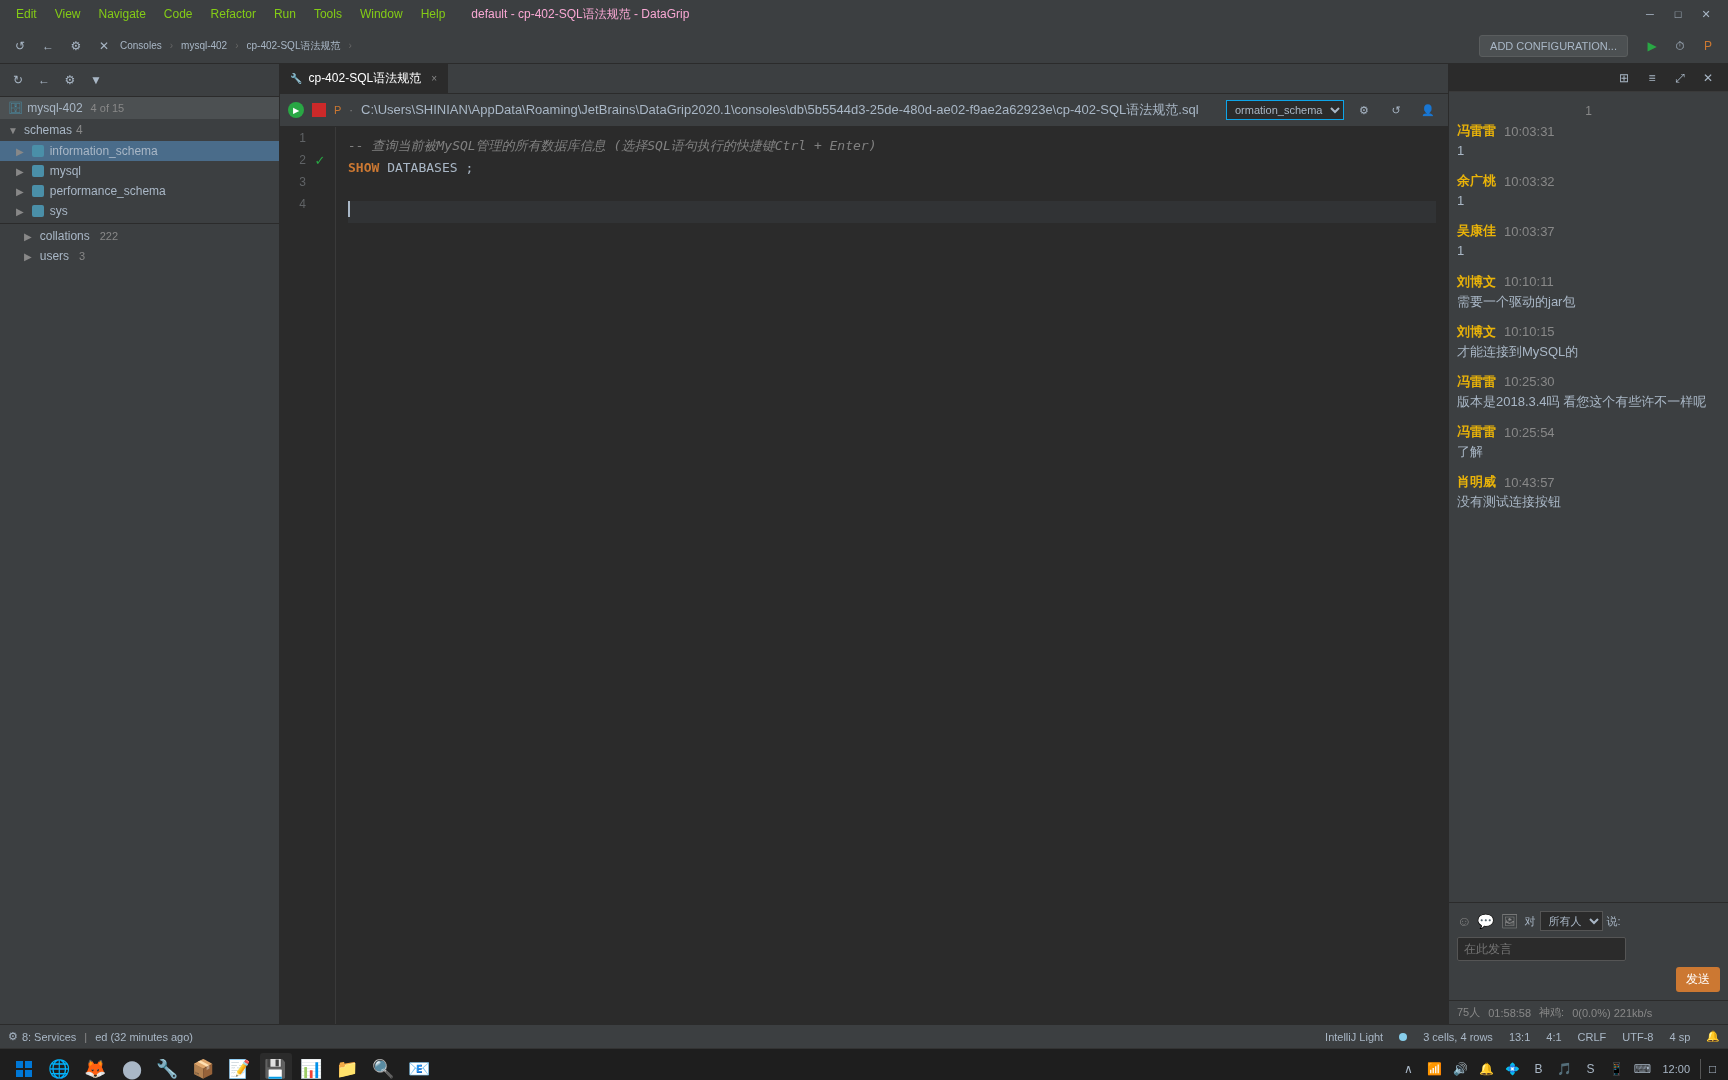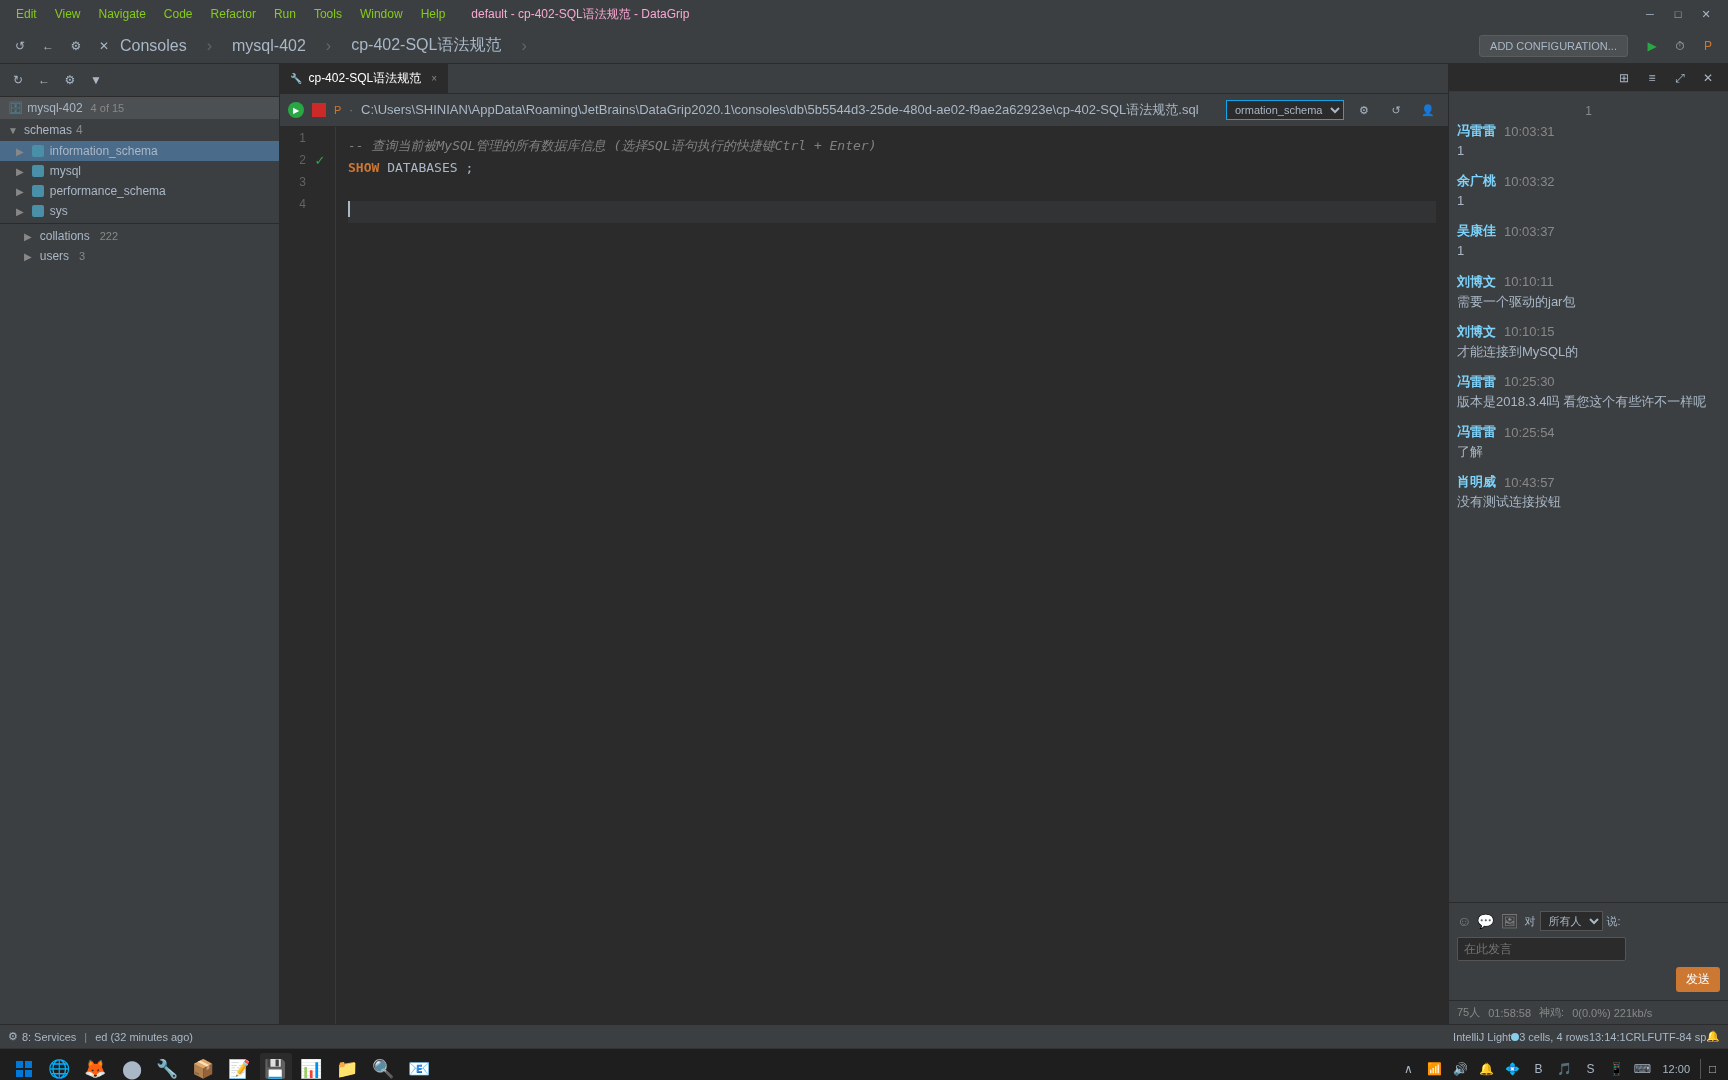--- a/index.html
+++ b/index.html
@@ -12,21 +12,21 @@
     .menu-bar-item { padding: 2px 8px; cursor: pointer; font-size: 12px; color: #84cc16; }
     .window-title { margin-left: 16px; color: #f9a8d4; font-size: 12px; }
     .window-controls { margin-left: auto; display: flex; gap: 0; }
     .win-ctrl { width: 28px; height: 28px; display: flex; align-items: center; justify-content: center; cursor: pointer; color: #a9b7c6; font-size: 11px; }
 
     
     .toolbar {
       display: flex; align-items: center; background: #3c3f41; height: 36px; padding: 0 8px; border-bottom: 1px solid #2b2b2b; gap: 4px;
     }
     .toolbar-btn { width: 24px; height: 24px; display: flex; align-items: center; justify-content: center; cursor: pointer; border-radius: 3px; color: #a9b7c6; }
-    .breadcrumb { display: flex; align-items: center; gap: 20px; color: #a9b7c6; font-size: 16px; }
+    .breadcrumb { display: flex; align-items: center; gap: 8px; color: #a9b7c6; font-size: 10px; }
     .breadcrumb-sep { color: #666; }
     .add-config-btn { margin-left: auto; background: #4c5052; border: 1px solid #5a5d5e; color: #a9b7c6; padding: 4px 10px; cursor: pointer; font-size: 11px; border-radius: 3px; }
     .toolbar-right { display: flex; align-items: center; gap: 4px; margin-left: 8px; }
 
     
     .main-layout { display: flex; height: calc(1080px - 28px - 36px - 28px - 28px); }
 
     
     .sidebar {
       width: 280px; background: #3c3f41; border-right: 1px solid #2b2b2b; display: flex; flex-direction: column; overflow: hidden;
@@ -62,35 +62,35 @@
     .comment { color: #808080; font-style: italic; }
     .keyword { color: #cc7832; font-weight: bold; }
     .cursor-line { background: #313335; }
 
     
     .chat-panel { width: 280px; background: #3c3f41; border-left: 1px solid #2b2b2b; display: flex; flex-direction: column; }
     .chat-messages { flex: 1; overflow-y: auto; padding: 8px; }
     .chat-msg { margin-bottom: 12px; }
     .chat-msg-header { display: flex; align-items: center; gap: 8px; margin-bottom: 2px; }
     .chat-author { font-size: 13px; font-weight: bold; }
-    .chat-author.orange { color: #7dd3fc; }
+    .chat-author.orange { color: #eab308; }
     .chat-time { font-size: 13px; color: #888; }
     .chat-text { font-size: 13px; color: #a9b7c6; line-height: 1.4; }
     .chat-input-area { border-top: 1px solid #2b2b2b; padding: 8px; }
     .chat-input { flex: 1; background: #2b2b2b; border: 1px solid #555; color: #a9b7c6; padding: 4px 6px; font-size: 12px; border-radius: 2px; }
     .chat-send-btn { background: #cc7832; color: white; border: none; padding: 4px 10px; cursor: pointer; border-radius: 3px; font-size: 12px; }
     .chat-tools { display: flex; align-items: center; gap: 6px; }
     .chat-tool-icon { color: #888; cursor: pointer; font-size: 14px; }
     .chat-recipient { display: flex; align-items: center; gap: 4px; font-size: 11px; color: #a9b7c6; }
     .recipient-select { background: #2b2b2b; border: 1px solid #555; color: #a9b7c6; font-size: 11px; padding: 2px 4px; }
     .chat-stats { display: flex; align-items: center; gap: 8px; padding: 4px 8px; border-top: 1px solid #2b2b2b; font-size: 11px; color: #888; }
 
     
     .status-bar { display: flex; align-items: center; background: #3c3f41; height: 24px; padding: 0 8px; border-top: 1px solid #2b2b2b; gap: 8px; font-size: 11px; color: #a9b7c6; }
-    .status-bar-right { margin-left: auto; display: flex; align-items: center; }
+    .status-bar-right { margin-left: auto; display: flex; gap: 16px; align-items: center; }
     .services-btn { display: flex; align-items: center; gap: 4px; cursor: pointer; }
 
     
     .taskbar { display: flex; align-items: center; background: #1e1e1e; height: 40px; padding: 0 8px; gap: 4px; border-top: 1px solid #333; }
     .taskbar-icon { width: 32px; height: 32px; display: flex; align-items: center; justify-content: center; cursor: pointer; border-radius: 3px; }
     .taskbar-right { margin-left: auto; display: flex; align-items: center; gap: 6px; }
     .tray-icon { width: 20px; height: 20px; display: flex; align-items: center; justify-content: center; font-size: 12px; cursor: pointer; }
 
     .sidebar-schemas-header { display: flex; align-items: center; padding: 4px 8px; gap: 4px; font-size: 12px; }
     .schemas-count { color: #888; }

